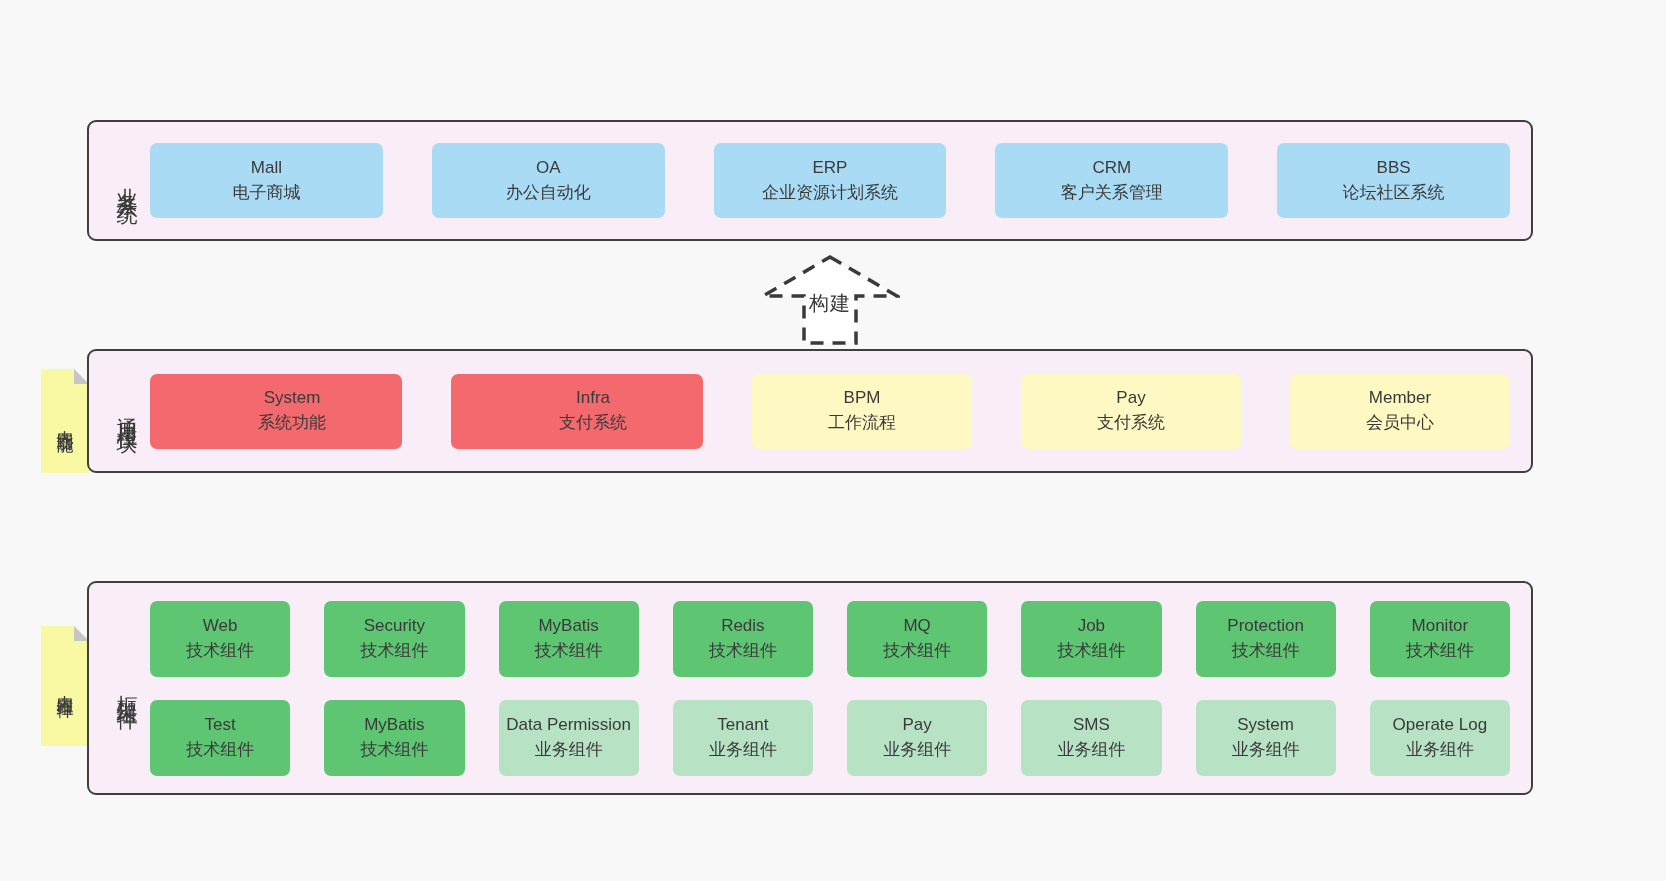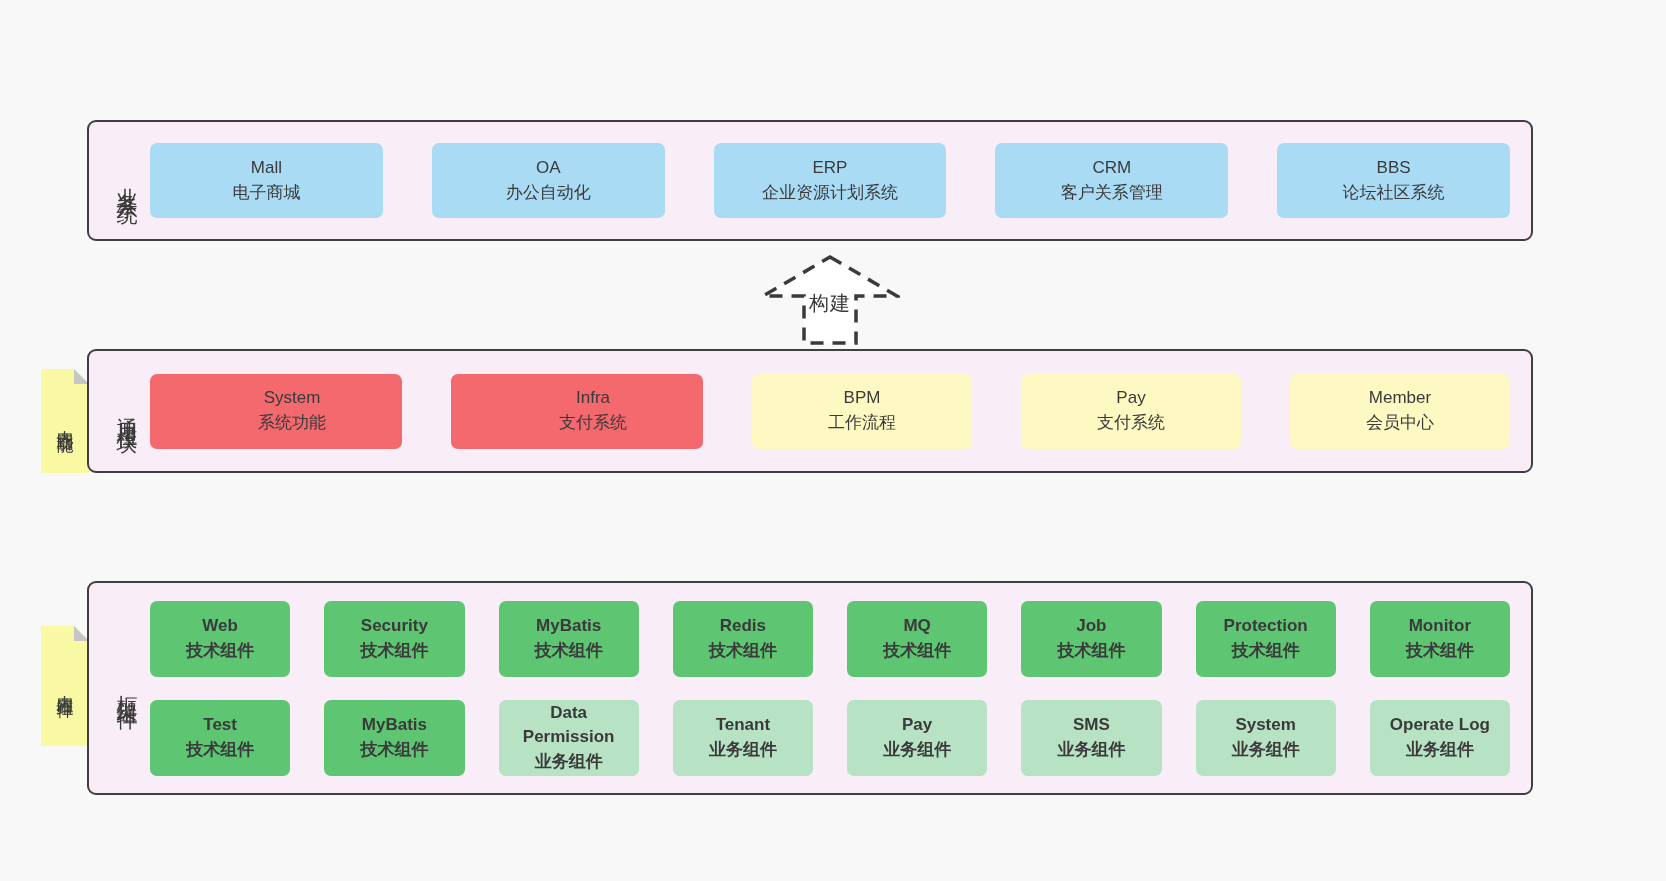--- a/index.html
+++ b/index.html
@@ -26,21 +26,21 @@
     font-size:21px; letter-spacing:5px; line-height:1.15; white-space:nowrap;
   }
 
   .box-row { flex:1; display:flex; gap:49px; padding-right:21px; }
   .box {
     flex:1; height:75px; border-radius:7px;
     display:flex; flex-direction:column; align-items:center; justify-content:center;
     text-align:center; font-size:17px; line-height:1.45; padding:0 4px; box-sizing:border-box;
   }
   .grid { flex:1; display:grid; grid-template-columns:repeat(8,1fr); gap:23px 34px; padding-right:21px; }
-  .grid .box { flex:none; height:76px;font-weight:bold; }
+  .grid .box { flex:none; height:76px; }
 
   .box[data-variant="blue"]       { background:#a9dbf5; }
   .box[data-variant="red"]        { background:#f4696e;padding-left:36px; }
   .box[data-variant="pink"]       { background:#fef9c3; }
   .box[data-variant="green"]      { background:#5ec573; }
   .box[data-variant="lightgreen"] { background:#b7e3c4; }
 
   
   .side-tab {
     position:absolute; left:41px; width:48px; background:#f9f9a3;

